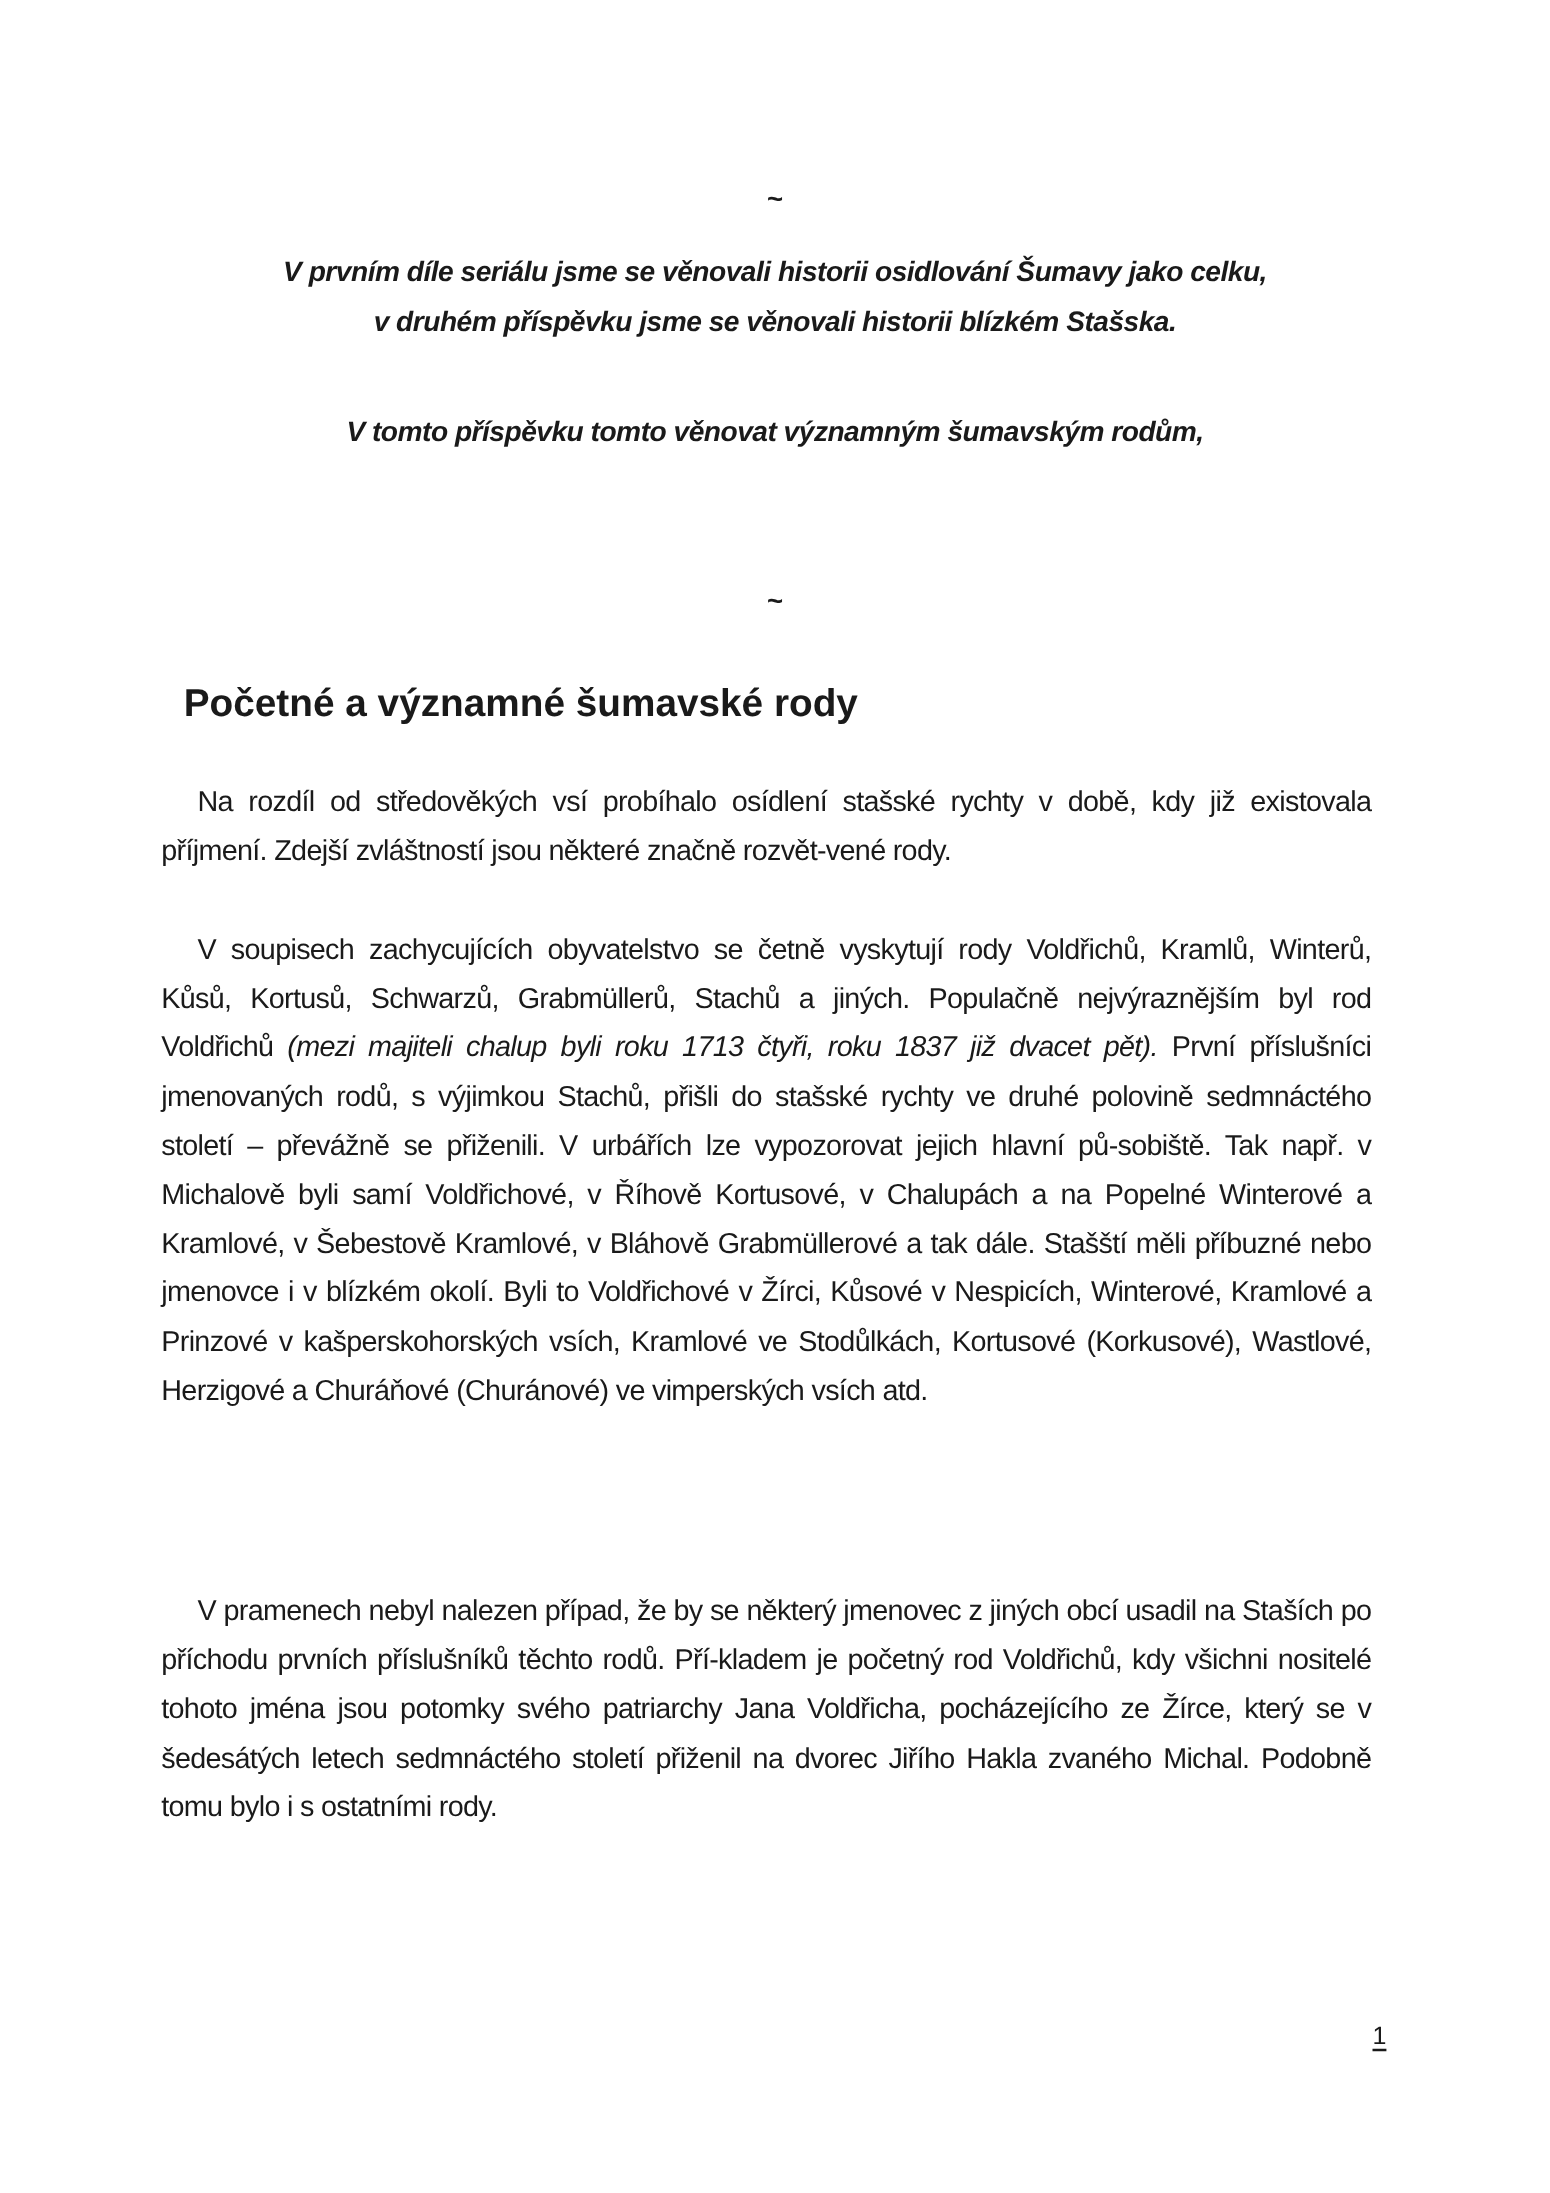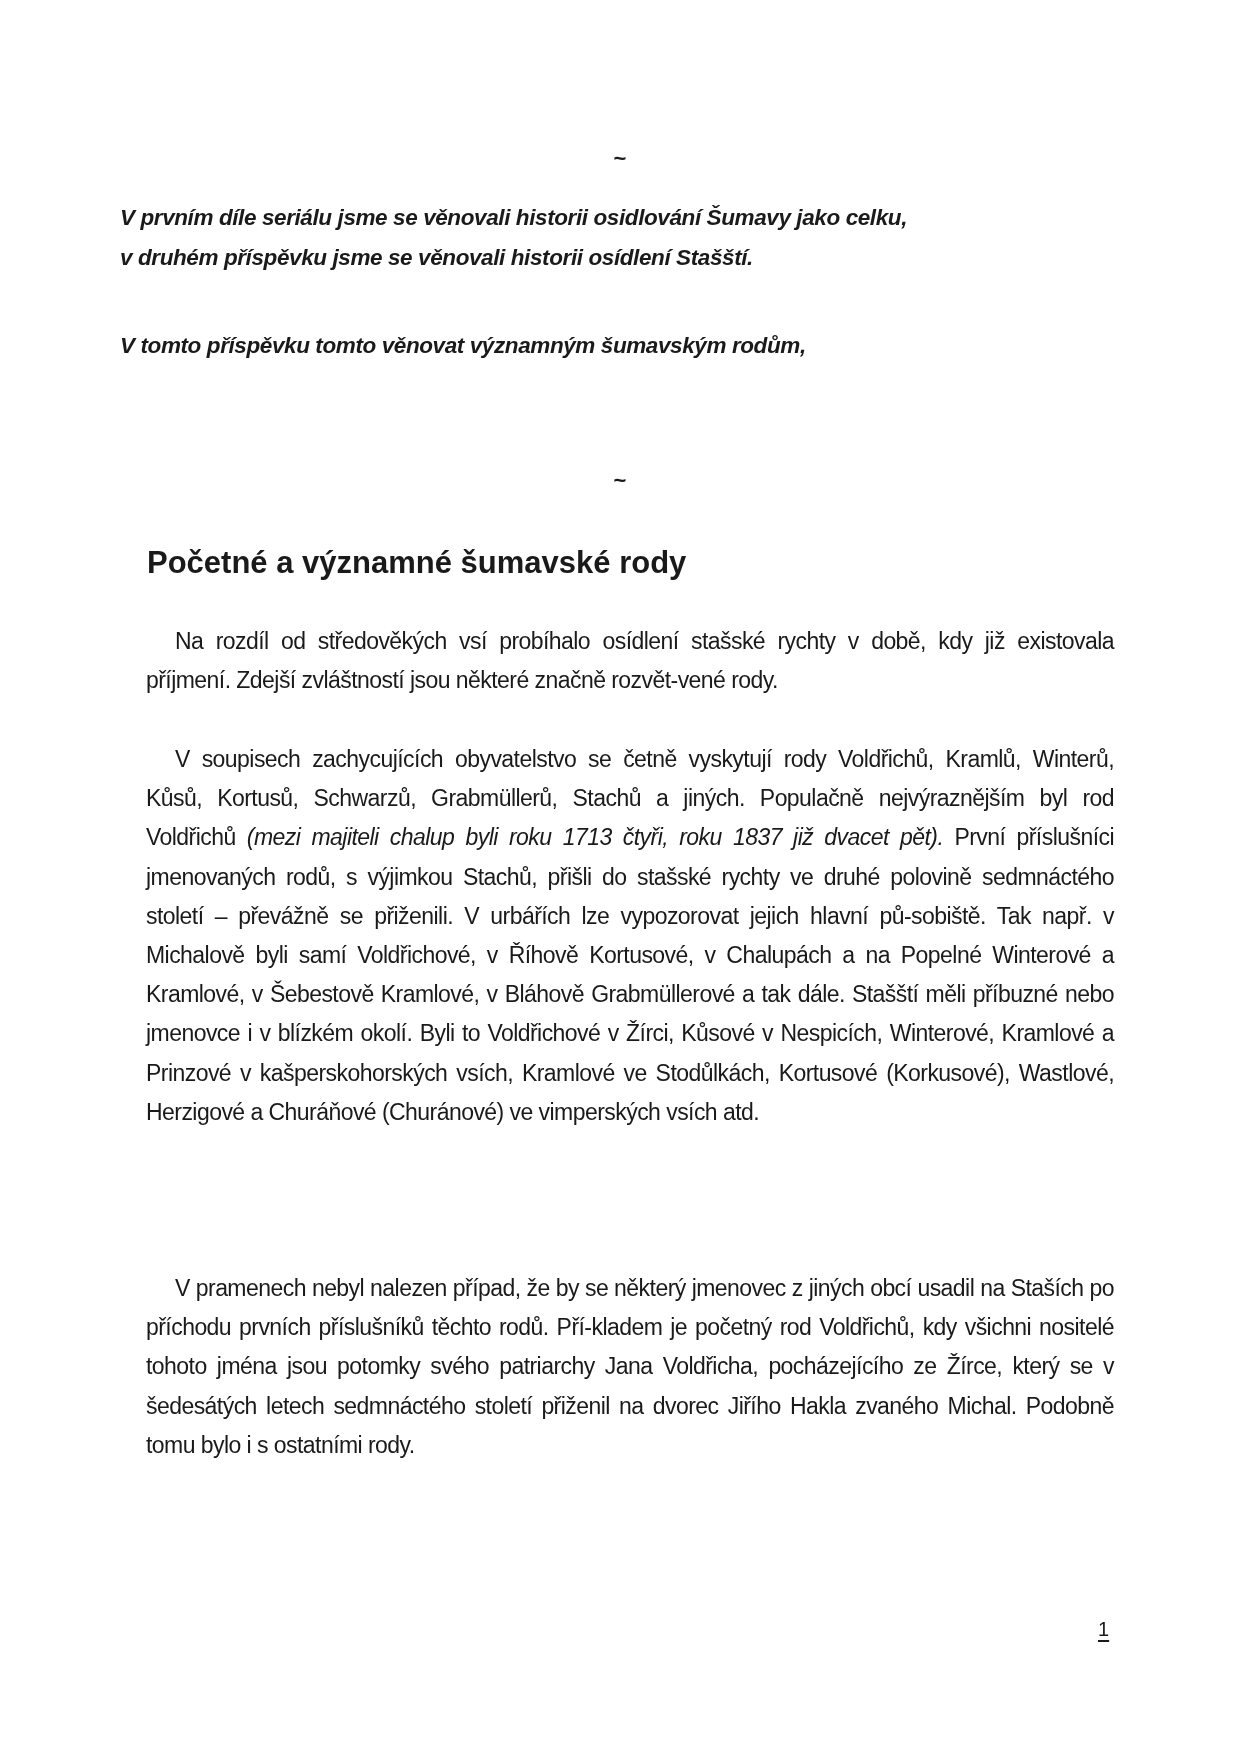--- a/index.html
+++ b/index.html
@@ -1,36 +1,36 @@
 <!DOCTYPE html>
 <html><head>
 <meta charset="utf-8">
 <style>
   html, body { margin: 0; padding: 0; background: #ffffff; }
   body { width: 1240px; height: 1754px; position: relative; overflow: hidden; color: #1a1a1a; }
   .page { position: absolute; left: 0; top: 0; width: 1240px; height: 1754px; }
   .tilde { position: absolute; left: 0; width: 1240px; text-align: center; font-family: "Liberation Sans", sans-serif; font-weight: bold; font-size: 22px; line-height: 22px; }
-  .intro { position: absolute; left: 120px; width: 1000px; text-align: left; font-family: "Liberation Sans", sans-serif; font-style: italic; font-weight: bold; font-size: 22.5px; line-height: 40px; letter-spacing: -0.4px; }
+  .intro { position: absolute; left: 120px; width: 1000px; text-align: center; font-family: "Liberation Sans", sans-serif; font-style: italic; font-weight: bold; font-size: 22.5px; line-height: 40px; letter-spacing: -0.4px; }
   .intro p { margin: 0; }
   .heading { position: absolute; left: 147px; top: 543px; font-family: "Liberation Sans", sans-serif; font-weight: bold; font-size: 31px; line-height: 40px; margin: 0; color: #1a1a1a; }
-  .body-text { position: absolute; left: 146px; width: 968px; font-family: "Liberation Sans", sans-serif; font-size: 23px; line-height: 39.2px; text-align: justify; letter-spacing: -0.55px; word-spacing: 0px; }
+  .body-text { position: absolute; left: 129px; width: 968px; font-family: "Liberation Sans", sans-serif; font-size: 23px; line-height: 39.2px; text-align: justify; letter-spacing: -0.55px; word-spacing: 0px; }
   .body-text p { margin: 0; text-indent: 29px; }
   .body-text em { font-style: italic; }
   .page-number { position: absolute; left: 1098px; top: 1618px; font-family: "Liberation Sans", sans-serif; font-size: 20px; text-decoration: underline; text-underline-offset: 4px; }
 </style>
 </head>
 <body>
 
 <div class="page">
 
   <div class="tilde" style="top:148px;">~</div>
 
   <div class="intro" style="top:198px;">
     <p>V prvním díle seriálu jsme se věnovali historii osidlování Šumavy jako celku,</p>
-    <p>v druhém příspěvku jsme se věnovali historii osídlení Stašští.</p>
+    <p>v druhém příspěvku jsme se věnovali historii blízkém Stašska.</p>
   </div>
 
   <div class="intro" style="top:326px;">
     <p>V tomto příspěvku tomto věnovat významným šumavským rodům,</p>
   </div>
 
   <div class="tilde" style="top:470px;">~</div>
 
   <h1 class="heading">Početné a významné šumavské rody</h1>
 

